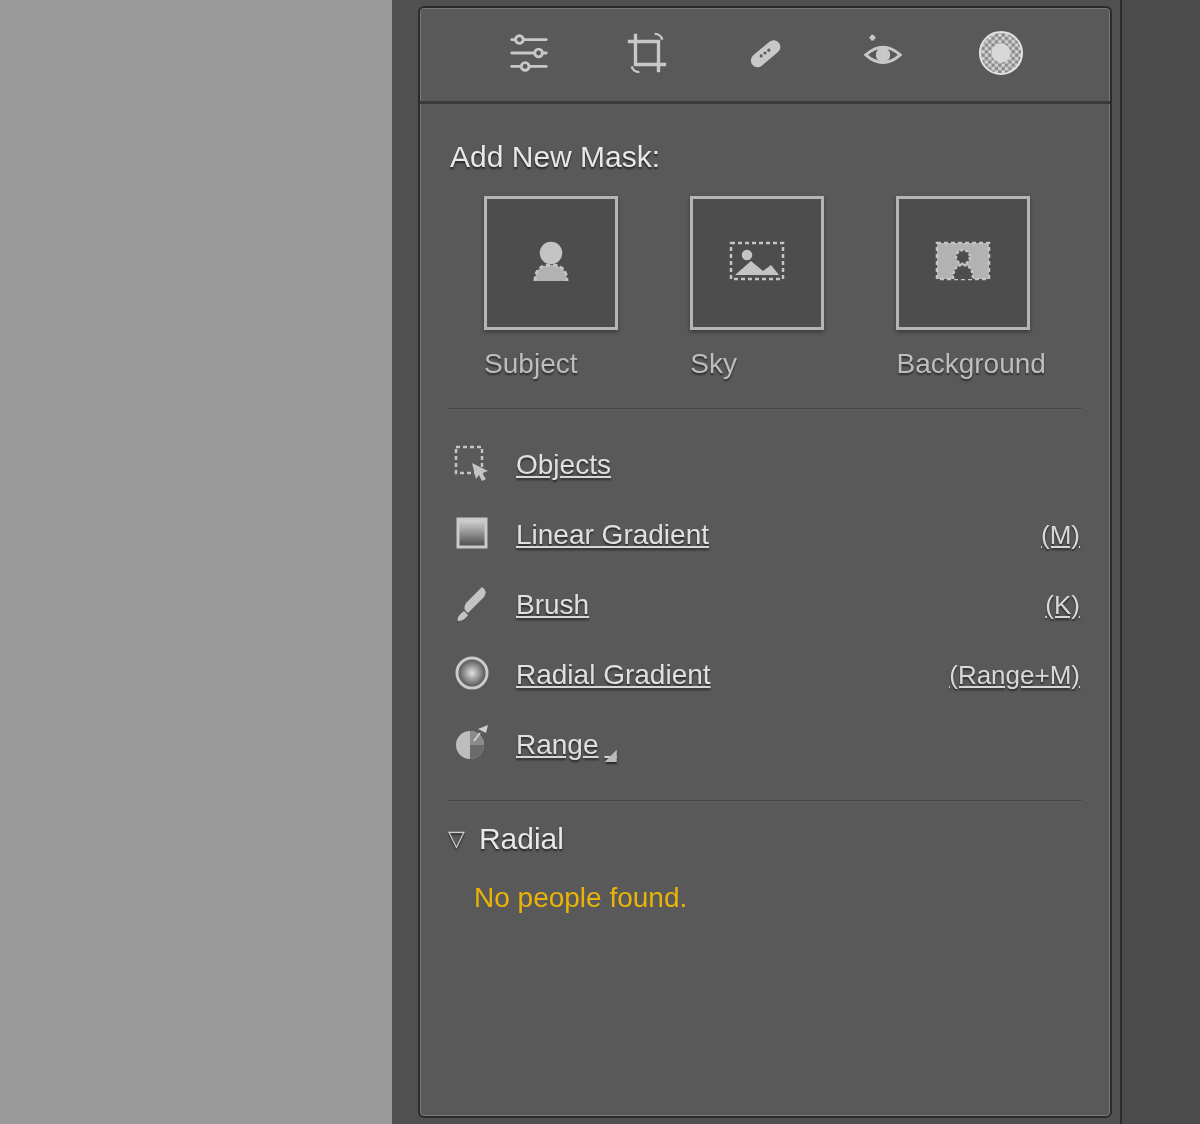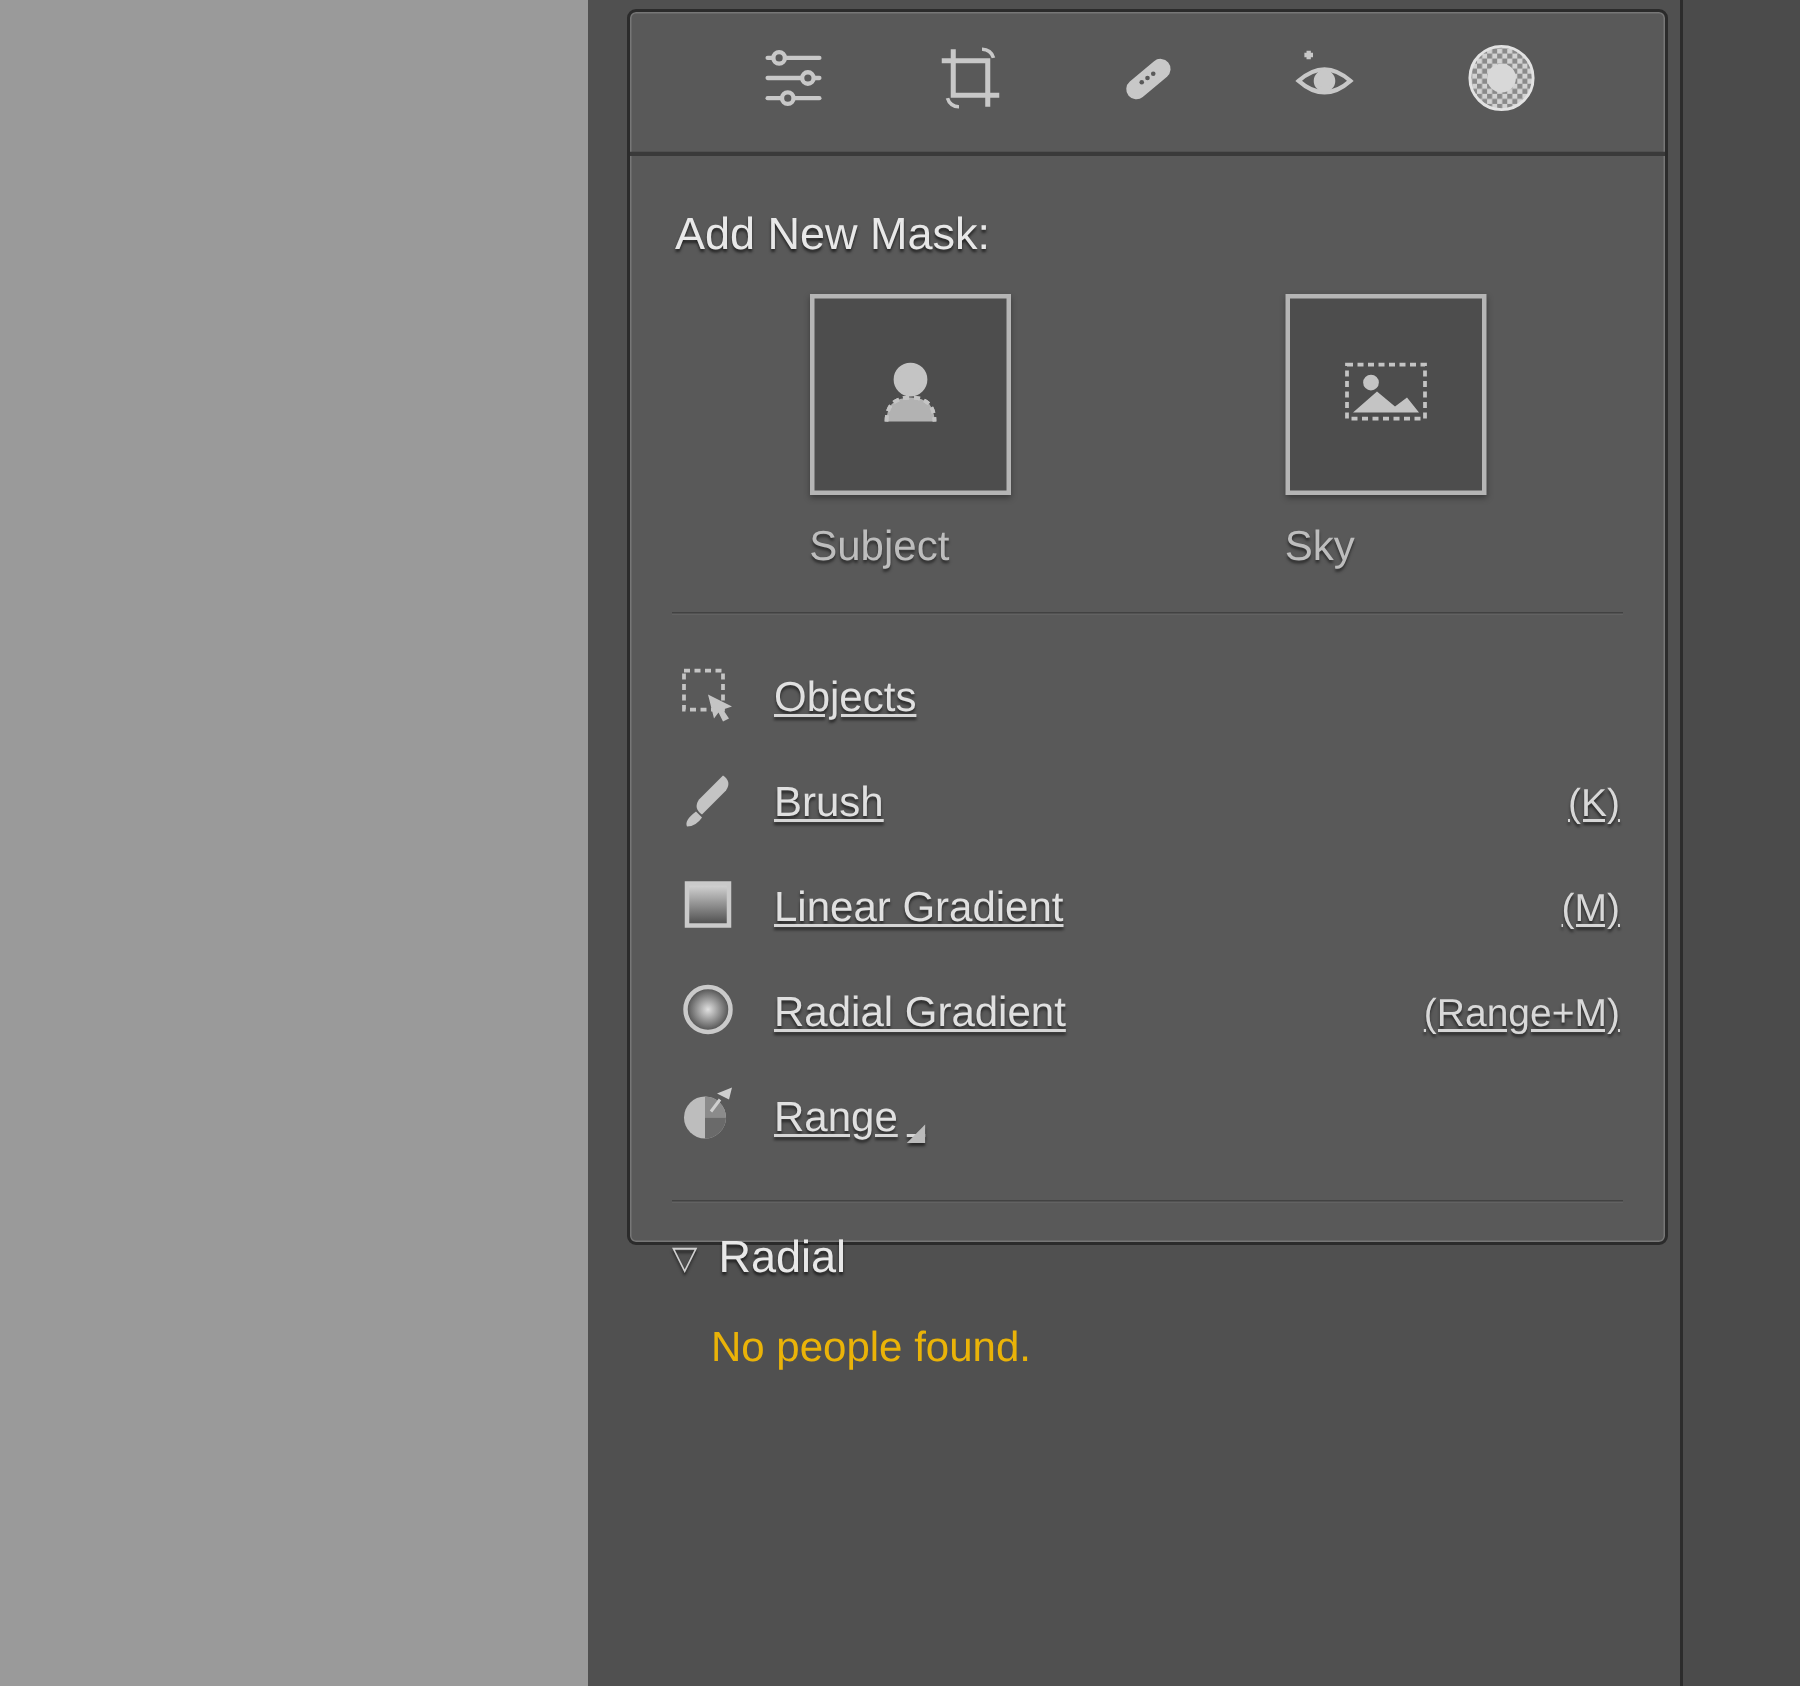--- a/index.html
+++ b/index.html
@@ -25,21 +25,21 @@
     width: 808px;
     height: 1124px;
     background: #505050;
     box-sizing: border-box;
   }
   .panel-border {
     position: absolute;
     left: 418px;
     top: 6px;
     width: 694px;
-    height: 824px;
+    height: 1112px;
     border: 2px solid #2b2b2b;
     border-radius: 6px;
     background: #595959;
     box-shadow: inset 0 0 0 1px #777;
     box-sizing: border-box;
   }
   .toolstrip {
     height: 96px;
     border-bottom: 3px solid #3a3a3a;
     display: flex;
@@ -258,50 +258,49 @@
             <svg viewBox="0 0 72 60" fill="none" stroke="#c4c4c4" stroke-width="2.5">
               <rect x="10" y="12" width="52" height="36" stroke-dasharray="4 3"></rect>
               <circle cx="26" cy="24" r="4" fill="#c4c4c4"></circle>
               <path d="M14 44 L30 30 L42 40 L50 34 L58 44" fill="#c4c4c4" stroke="none"></path>
             </svg>
           </span>
         </div>
         <div class="label">Sky</div>
       </div>
 
+      <div class="mask-tile">
+        <div class="box">
+          <span>
+            <svg viewBox="0 0 72 60" fill="none" stroke="#c4c4c4" stroke-width="2.5">
+              <rect x="10" y="12" width="52" height="36" stroke-dasharray="4 3" fill="#c4c4c4" fill-opacity="0.85"></rect>
+              <path d="M26 48 Q26 34 36 34 Q46 34 46 48" fill="#4d4d4d" stroke="#c4c4c4" stroke-dasharray="3 2"></path>
+              <circle cx="36" cy="26" r="7" fill="#4d4d4d" stroke="#c4c4c4" stroke-dasharray="3 2"></circle>
+            </svg>
+          </span>
+        </div>
+        <div class="label">Background</div>
+      </div>
     </div>
 
     <div class="divider"></div>
 
     <div class="tool-list">
 
       <div class="tool-row">
         <div class="ticon">
             <span>
           <svg viewBox="0 0 40 40" fill="none" stroke="#c4c4c4" stroke-width="2.5">
             <rect x="4" y="4" width="26" height="26" stroke-dasharray="4 3"></rect>
             <path d="M20 20 L36 28 L30 30 L34 36 L30 38 L27 32 L24 36 Z" fill="#c4c4c4" stroke="none"></path>
           </svg>
         </span>
           </div>
         <div class="tlabel">Objects</div>
         <div class="tkey"></div>
-      </div>
-
-      <div class="tool-row">
-        <div class="ticon">
-            <span>
-          <svg viewBox="0 0 40 40" fill="#c4c4c4">
-            <path d="M30 4 Q36 8 32 14 L16 30 Q10 26 14 20 Z"></path>
-            <path d="M12 28 Q4 34 6 38 Q12 38 16 32 Z"></path>
-          </svg>
-        </span>
-          </div>
-        <div class="tlabel">Brush</div>
-        <div class="tkey">(K)</div>
       </div>
 
       <div class="tool-row">
         <div class="ticon">
             <span>
           <svg viewBox="0 0 40 40">
             <defs>
               <linearGradient id="lg" x1="0" y1="0" x2="0" y2="1">
                 <stop offset="0%" stop-color="#d8d8d8"></stop>
                 <stop offset="100%" stop-color="#4a4a4a"></stop>
@@ -311,20 +310,33 @@
           </svg>
         </span>
           </div>
         <div class="tlabel">Linear Gradient</div>
         <div class="tkey">(M)</div>
       </div>
 
       <div class="tool-row">
         <div class="ticon">
             <span>
+          <svg viewBox="0 0 40 40" fill="#c4c4c4">
+            <path d="M30 4 Q36 8 32 14 L16 30 Q10 26 14 20 Z"></path>
+            <path d="M12 28 Q4 34 6 38 Q12 38 16 32 Z"></path>
+          </svg>
+        </span>
+          </div>
+        <div class="tlabel">Brush</div>
+        <div class="tkey">(K)</div>
+      </div>
+
+      <div class="tool-row">
+        <div class="ticon">
+            <span>
           <svg viewBox="0 0 40 40">
             <defs>
               <radialGradient id="rg">
                 <stop offset="0%" stop-color="#e0e0e0"></stop>
                 <stop offset="100%" stop-color="#4a4a4a"></stop>
               </radialGradient>
             </defs>
             <circle cx="20" cy="20" r="15" fill="url(#rg)" stroke="#cacaca" stroke-width="3"></circle>
           </svg>
         </span>

